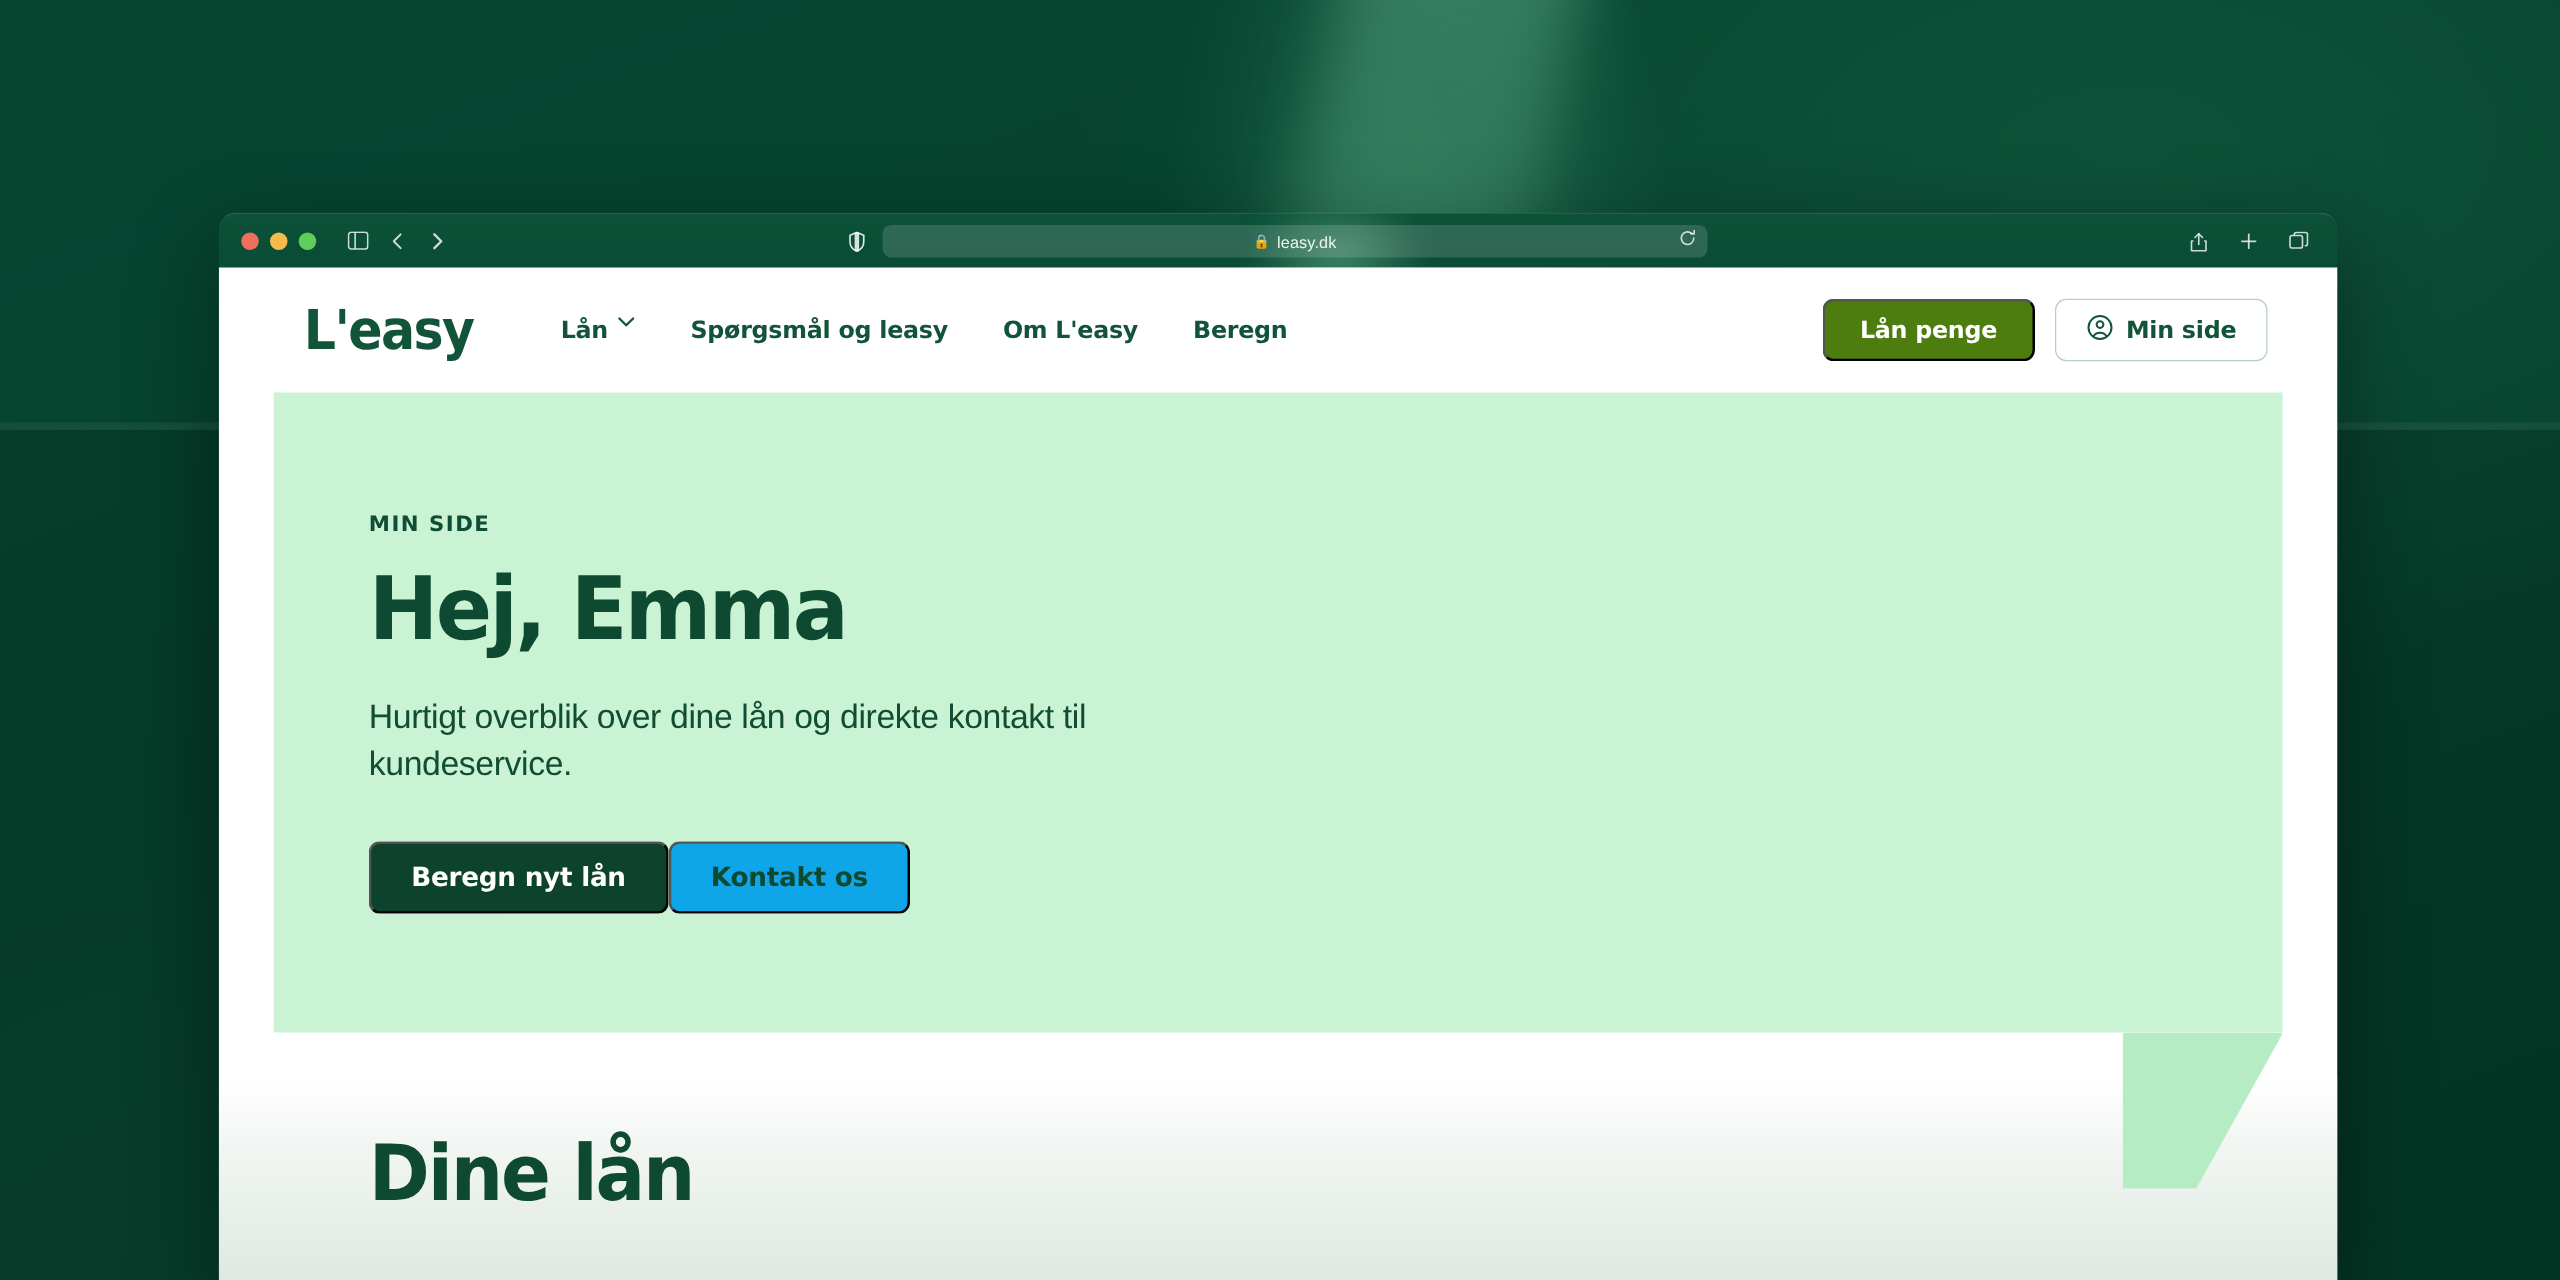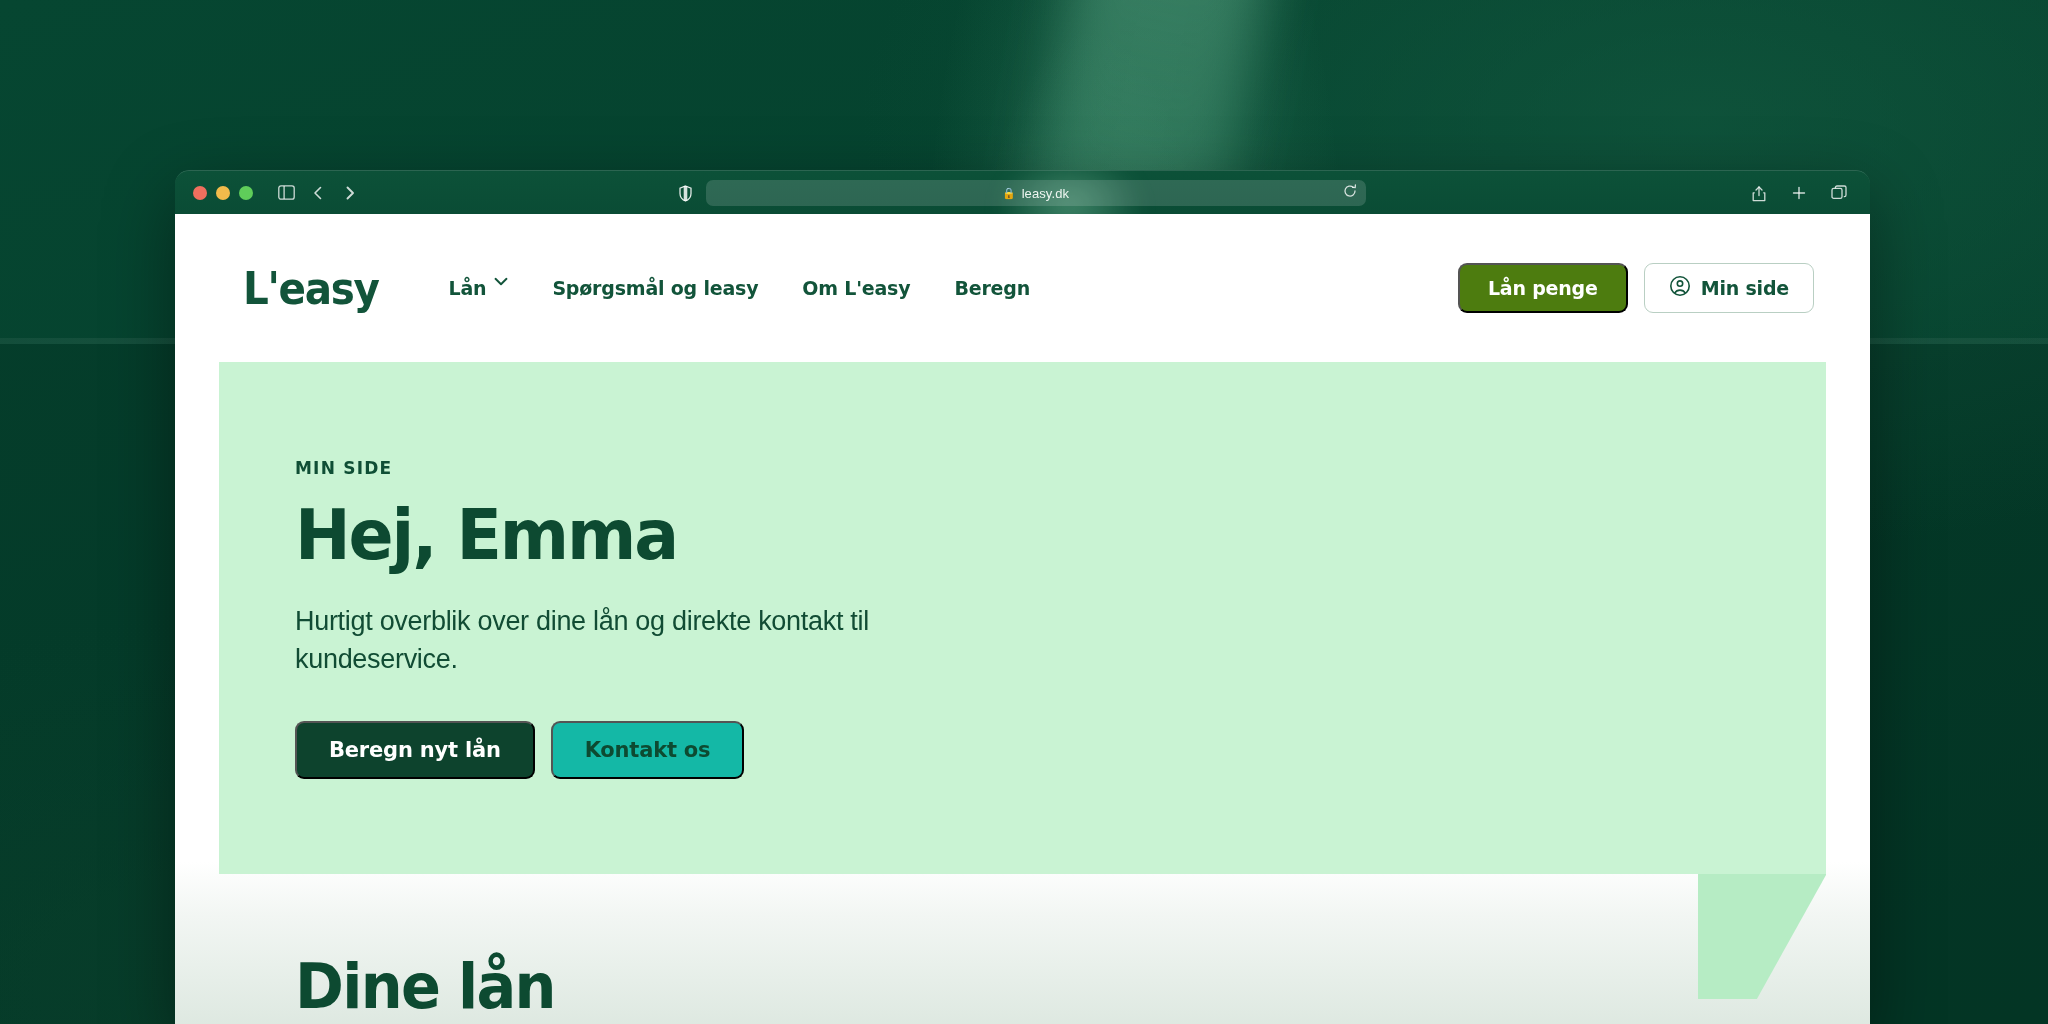--- a/index.html
+++ b/index.html
@@ -104,21 +104,21 @@
     position:relative; width:100%; height:816px;
     background:#ffffff; overflow:hidden;
   }
   .page-bg-lower{
     position:absolute; left:0; top:648px; width:100%; height:168px;
     background:linear-gradient(to bottom,#ffffff 0%,#f2f6f3 32%,#dde8e0 100%);
   }
 
   
   .site-header{
-    position:relative; height:148px; display:flex; align-items:center;
+    position:relative; height:100px; display:flex; align-items:center;
     padding:0 46px 0 38px; z-index:3;
   }
   .logo{
     font-family:"DejaVu Sans", sans-serif;
     font-weight:bold; font-size:44px; letter-spacing:-1.4px;
     color:#12543a; margin-left:30px; transform:scaleX(.92);
     transform-origin:left center;
   }
   .mainnav{ display:flex; align-items:center; gap:44px; margin-left:58px; }
   .navitem{
@@ -162,24 +162,24 @@
   .hero-title{
     font-family:"DejaVu Sans", sans-serif;
     font-weight:bold; font-size:70px; line-height:1.0;
     letter-spacing:-2.2px; color:#0d4a31; margin-bottom:32px;
     transform:scaleX(.95); transform-origin:left center;
   }
   .hero-sub{
     font-size:27px; line-height:1.42; color:#114c34;
     letter-spacing:-.3px; margin-bottom:42px; max-width:640px;
   }
-  .hero-btns{ display:flex; gap:16px; }
+  .hero-btns{ display:flex; }
   .btn-hero{ height:58px; font-size:21px; border-radius:9px; padding:0 32px; }
   .btn-hero-dark{ background:#0d432d; color:#ffffff; }
-  .btn-hero-light{ background:#14b8a6; color:#0d4a31; }
+  .btn-hero-light{ background:#0ea5e9; color:#0d4a31; }
 
   
   .lower{ position:relative; z-index:2; padding:76px 0 0 120px; }
   .section-title{
     font-family:"DejaVu Sans", sans-serif;
     font-weight:bold; font-size:62px; letter-spacing:-1.8px;
     color:#0d4a31; transform:scaleX(.95); transform-origin:left center;
   }
 </style>
 </head>

